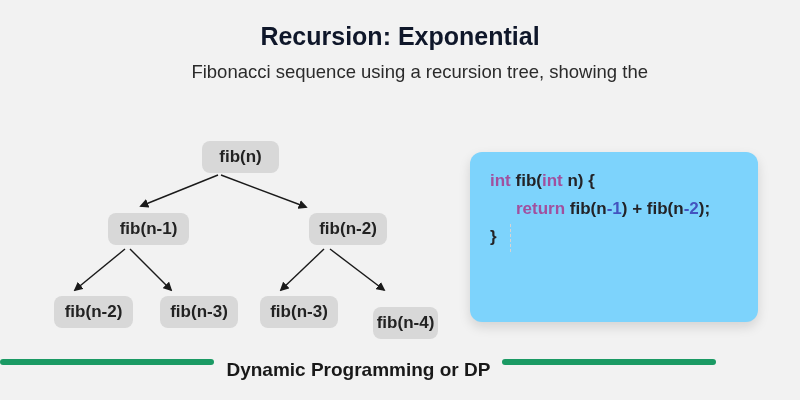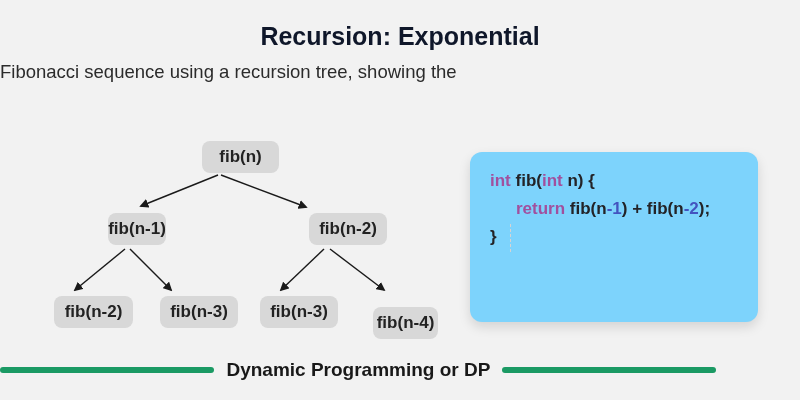--- a/index.html
+++ b/index.html
@@ -8,31 +8,31 @@
     position: relative; overflow: hidden;
     background: #f2f2f2;
     font-family: "Liberation Sans", sans-serif;
   }
   .title {
     position: absolute; left: 0; top: 22px; width: 800px;
     text-align: center; font-size: 25px; font-weight: 700; color: #0f172a;
   }
   .subtitle {
     position: absolute; left: 0; top: 60px; width: 648px;
-    text-align: left; font-size: 18.5px; font-weight: 400;
+    text-align: right; font-size: 18.5px; font-weight: 400;
     color: #2b2b2b; line-height: 24px;
   }
   
   .node {
     position: absolute; height: 32px; line-height: 32px;
     background: #d8d8d8; border-radius: 8px;
     text-align: center; font-size: 17px; font-weight: 700; color: #222; margin-left: 21px;
   }
   .n0 { left: 181px; top: 141px; width: 77px; }
-  .n1 { left:  87px; top: 213px; width: 58px; }
+  .n1 { left:  87px; top: 213px; width: 81px; }
   .n2 { left: 288px; top: 213px; width: 78px; }
   .n3 { left:  33px; top: 296px; width: 79px; }
   .n4 { left: 139px; top: 296px; width: 78px; }
   .n5 { left: 239px; top: 296px; width: 78px; }
   .n6 { left: 352px; top: 307px; width: 65px; }
   .edges {
     position: absolute; left: 0; top: 0; width: 800px; height: 400px;
     pointer-events: none;
   }
   .edges line { stroke: #1a1a1a; stroke-width: 1.4; }
@@ -51,21 +51,21 @@
   .ind2 { padding-left: 52px; }
   .tok-kw  { color: #a1509e; }
   .tok-num { color: #4353bf; }
   .indent-guide {
     position: absolute; left: 40px; top: 72px; height: 28px; width: 0;
     border-left: 1px dashed #d4d4d4;
   }
   
   .footer {
     position: absolute; left: 0; top: 359px; width: 716px;
-    display: flex; align-items: center; justify-content: center; gap: 12px;
+    display: flex; justify-content: center; gap: 12px;
   }
   .rule { height: 6px; border-radius: 3px; background: #1b9a64; }
   .rule-left  { width: 237px; }
   .rule-right { width: 236px; }
   .footer-label { font-size: 19px; font-weight: 700; color: #191919; white-space: nowrap; }
 </style>
 </head>
 <body>
 
 <div class="title">Recursion: Exponential</div>

